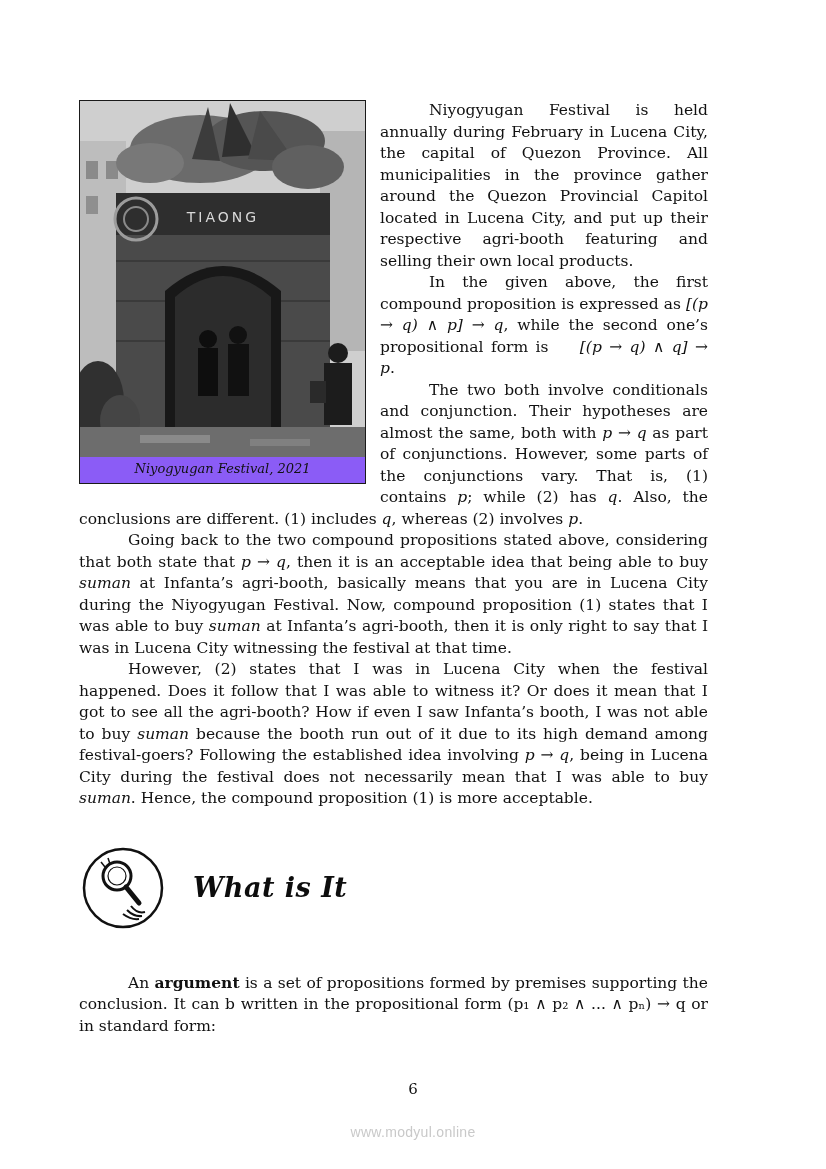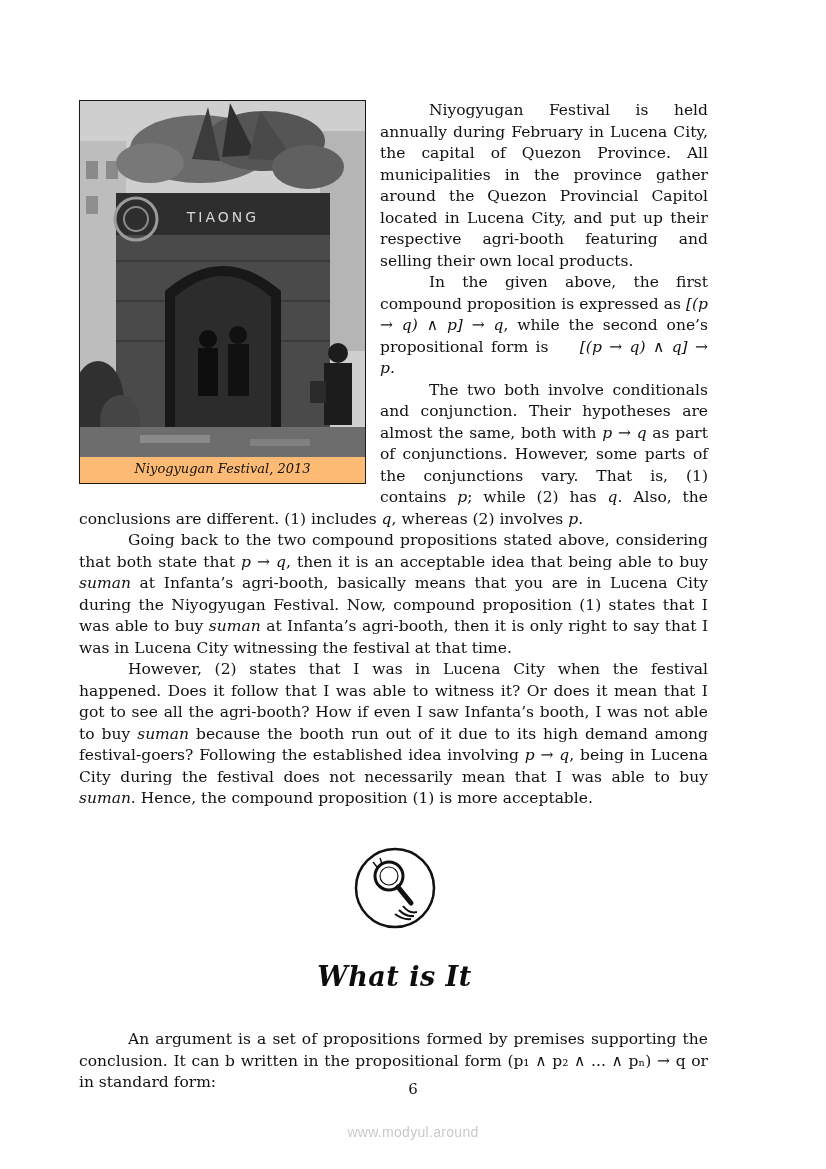--- a/index.html
+++ b/index.html
@@ -13,43 +13,42 @@
   }
   .content{
     position:absolute;left:79px;top:100px;width:629px;
     font-size:15.5px;line-height:21.5px;text-align:justify;
   }
   .photo-figure{
     float:left;
     width:287px;
     margin:0 14px 4px 0;
     border:1px solid #1a1a1a;
-    background:#fdba74;
+    background:#8b5cf6;
     box-sizing:border-box;
   }
   .photo-figure svg{display:block;}
   .photo-figure figcaption{
     text-align:center;
     font-style:italic;
     font-size:13px;
     line-height:16px;
     padding:4px 2px 6px 2px;
     color:#111;
   }
   .para{margin:0;}
   .indent{text-indent:49px;}
   .clear{clear:both;}
   .heading-row{
     clear:both;
     display:flex;
     align-items:center;
-    gap:36px;
+    gap:28px;
     margin-top:36px;
     margin-left:2px;
-    flex-direction:column;
   }
   .heading-row h2{
     margin:0;
     font-size:27px;
     font-weight:700;
     font-style:italic;
     letter-spacing:0.5px;
     color:#0d0d0d;
   }
   .icon-wrap{display:inline-block;width:84px;height:84px;}
@@ -113,21 +112,21 @@
         <rect x="244" y="262" width="28" height="62" fill="#1c1c1c"></rect>
         <rect x="230" y="280" width="16" height="22" fill="#2a2a2a"></rect>
 
         <ellipse cx="18" cy="300" rx="26" ry="40" fill="#303030"></ellipse>
         <ellipse cx="40" cy="320" rx="20" ry="26" fill="#454545"></ellipse>
 
         <rect x="0" y="326" width="285" height="30" fill="#6d6d6d"></rect>
         <rect x="60" y="334" width="70" height="8" fill="#8a8a8a"></rect>
         <rect x="170" y="338" width="60" height="7" fill="#808080"></rect>
       </svg>
-      <figcaption>Niyogyugan Festival, 2013</figcaption>
+      <figcaption>Niyogyugan Festival, 2021</figcaption>
     </figure>
 
     <p class="para indent"><span>Niyogyugan Festival is held annually during February in Lucena City, the capital of Quezon Province. All municipalities in the province gather around the Quezon Provincial Capitol located in Lucena City, and put up their respective agri-booth featuring and selling their own local products.</span></p>
     <p class="para indent"><span>In the given above, the first compound proposition is expressed as </span><span style="font-style: italic;">[(p → q) ∧ p] → q</span><span>, while the second one’s propositional form is </span><span style="font-style: italic; margin-left: 24px;">[(p → q) ∧ q] → p</span><span>.</span></p>
     <p class="para indent"><span>The two both involve conditionals and conjunction. Their hypotheses are almost the same, both with </span><span style="font-style: italic;">p → q</span><span> as part of conjunctions. However, some parts of the conjunctions vary. That is, (1) contains </span><span style="font-style: italic;">p</span><span>; while (2) has </span><span style="font-style: italic;">q</span><span>. Also, the conclusions are different. (1) includes </span><span style="font-style: italic;">q</span><span>, whereas (2) involves </span><span style="font-style: italic;">p</span><span>.</span></p>
     <p class="para indent clear"><span>Going back to the two compound propositions stated above, considering that both state that </span><span style="font-style: italic;">p → q</span><span>, then it is an acceptable idea that being able to buy </span><span style="font-style: italic;">suman</span><span> at Infanta’s agri-booth, basically means that you are in Lucena City during the Niyogyugan Festival. Now, compound proposition (1) states that I was able to buy </span><span style="font-style: italic;">suman</span><span> at Infanta’s agri-booth, then it is only right to say that I was in Lucena City witnessing the festival at that time.</span></p>
     <p class="para indent"><span>However, (2) states that I was in Lucena City when the festival happened. Does it follow that I was able to witness it? Or does it mean that I got to see all the agri-booth? How if even I saw Infanta’s booth, I was not able to buy </span><span style="font-style: italic;">suman</span><span> because the booth run out of it due to its high demand among festival-goers? Following the established idea involving </span><span style="font-style: italic;">p → q</span><span>, being in  Lucena City during the festival does not necessarily mean that I was able to buy </span><span style="font-style: italic;">suman</span><span>. Hence, the compound proposition (1) is more acceptable.</span></p>
 
     <div class="heading-row">
       <span class="icon-wrap">
@@ -139,19 +138,19 @@
           <path d="M 50 60 q 6 8 14 6" fill="none" stroke="#111111" stroke-width="2"></path>
           <path d="M 46 64 q 7 7 15 6" fill="none" stroke="#111111" stroke-width="2"></path>
           <path d="M 42 68 q 8 6 16 5" fill="none" stroke="#111111" stroke-width="2"></path>
           <line x1="20" y1="16" x2="24" y2="21" stroke="#111111" stroke-width="1.5"></line>
           <line x1="27" y1="12" x2="29" y2="18" stroke="#111111" stroke-width="1.5"></line>
         </svg>
       </span>
       <h2>What is It</h2>
     </div>
 
-    <p class="para indent mt"><span>An </span><span style="font-weight: normal;">argument</span><span> is a set of propositions formed by premises supporting the conclusion. It can b written in the propositional form </span><span style="">(p₁ ∧ p₂ ∧ ... ∧ pₙ) → q</span><span> or in standard form:</span></p>
+    <p class="para indent mt"><span>An </span><span style="font-weight: bold;">argument</span><span> is a set of propositions formed by premises supporting the conclusion. It can b written in the propositional form </span><span style="">(p₁ ∧ p₂ ∧ ... ∧ pₙ) → q</span><span> or in standard form:</span></p>
 
   </div>
 
   <div class="page-number">6</div>
-  <div class="watermark">www.modyul.around</div>
+  <div class="watermark">www.modyul.online</div>
 </div>
 
 </body></html>

